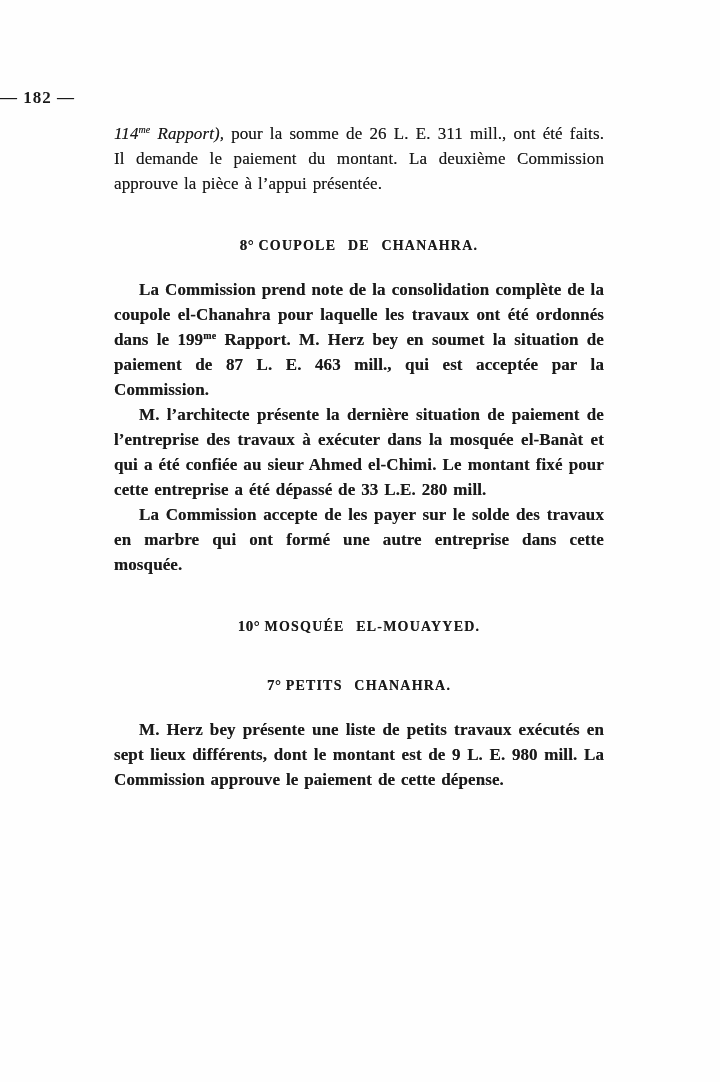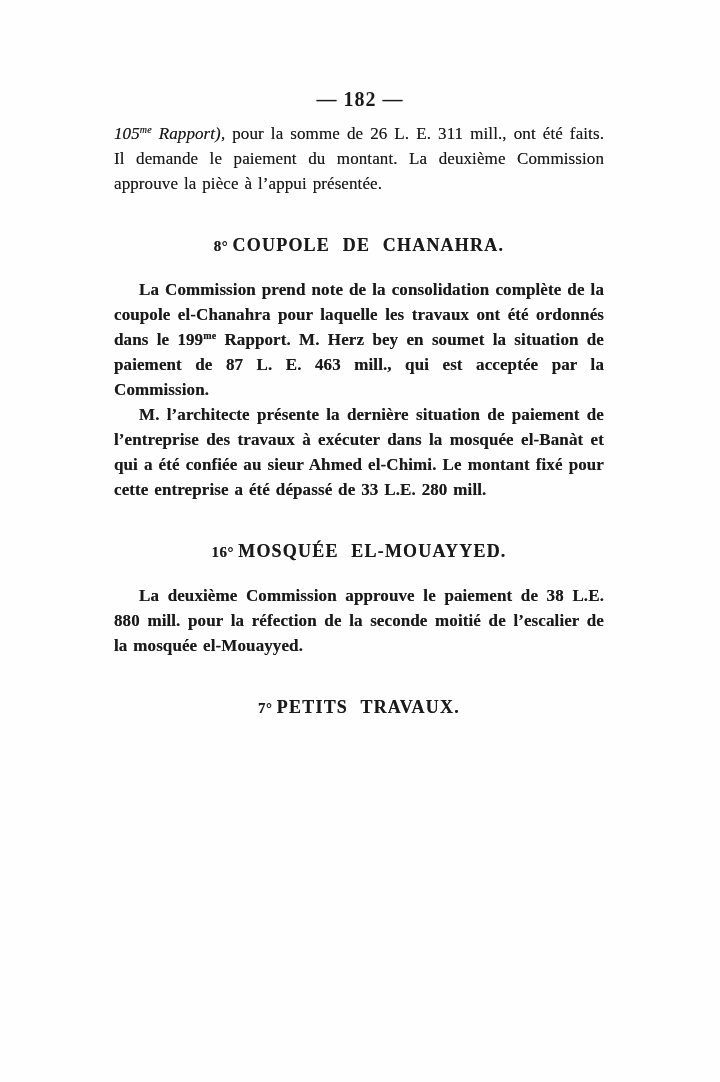--- a/index.html
+++ b/index.html
@@ -15,22 +15,21 @@
     background: var(--paper, #fefefe);
     overflow: hidden;
     font-family: "Liberation Serif", "DejaVu Serif", serif;
     color: var(--ink, #1a1a1a);
   }
   .page-number {
     position: absolute;
     top: 88px;
     left: 0;
     width: 720px;
-    text-align: center;
-    font-size: 20px;
+    font-size: 17px;
     font-weight: bold;
     letter-spacing: 1px;
     color: var(--ink, #1a1a1a);
   }
   .page-body {
     position: absolute;
     left: 114px;
     top: 121px;
     width: 490px;
   }
@@ -63,33 +62,34 @@
     line-height: 18px;
     white-space: nowrap;
     text-shadow: 0 0 0.5px rgba(0,0,0,0.55);
   }
   .heading-num {
     font-size: 15px;
     font-weight: bold;
     letter-spacing: 0.5px;
   }
   .heading-title {
-    font-size: 18px;
+    font-size: 14px;
     font-weight: bold;
     letter-spacing: 1.2px;
     word-spacing: 7px;
   }
 </style>
 </head>
 <body>
 
 <div class="page">
   <div class="page-number">— 182 —</div>
   <div class="page-body">
-      <p class="para"><span class="italic">105</span><sup class="italic">me</sup><span class="italic"> Rapport),</span><span> pour la somme de 26 L. E. 311 mill., ont été faits. Il demande le paiement du montant. La deuxième Commission approuve la pièce à l’appui présentée.</span></p>
+      <p class="para"><span class="italic">114</span><sup class="italic">me</sup><span class="italic"> Rapport),</span><span> pour la somme de 26 L. E. 311 mill., ont été faits. Il demande le paiement du montant. La deuxième Commission approuve la pièce à l’appui présentée.</span></p>
       <div class="heading"><span class="heading-num">8° </span><span class="heading-title">COUPOLE DE CHANAHRA.</span></div>
       <p class="para indent"><span>La Commission prend note de la consolidation complète de la coupole el-Chanahra pour laquelle les travaux ont été ordonnés dans le 199</span><sup>me</sup><span> Rapport. M. Herz bey en soumet la situation de paiement de 87 L. E. 463 mill., qui est acceptée par la Commission.</span></p>
       <p class="para indent"><span>M. l’architecte présente la dernière situation de paiement de l’entreprise des travaux à exécuter dans la mosquée el-Banàt et qui a été confiée au sieur Ahmed el-Chimi. Le montant fixé pour cette entreprise a été dépassé de 33 L.E. 280 mill.</span></p>
-      <div class="heading"><span class="heading-num">16° </span><span class="heading-title">MOSQUÉE EL-MOUAYYED.</span></div>
-      <p class="para indent"><span>La deuxième Commission approuve le paiement de 38 L.E. 880 mill. pour la réfection de la seconde moitié de l’escalier de la mosquée el-Mouayyed.</span></p>
-      <div class="heading"><span class="heading-num">7° </span><span class="heading-title">PETITS TRAVAUX.</span></div>
+      <p class="para indent"><span>La Commission accepte de les payer sur le solde des travaux en marbre qui ont formé une autre entreprise dans cette mosquée.</span></p>
+      <div class="heading"><span class="heading-num">10° </span><span class="heading-title">MOSQUÉE EL-MOUAYYED.</span></div>
+      <div class="heading"><span class="heading-num">7° </span><span class="heading-title">PETITS CHANAHRA.</span></div>
+      <p class="para indent"><span>M. Herz bey présente une liste de petits travaux exécutés en sept lieux différents, dont le montant est de 9 L. E. 980 mill. La Commission approuve le paiement de cette dépense.</span></p>
     </div>
 </div>
 
 </body></html>

